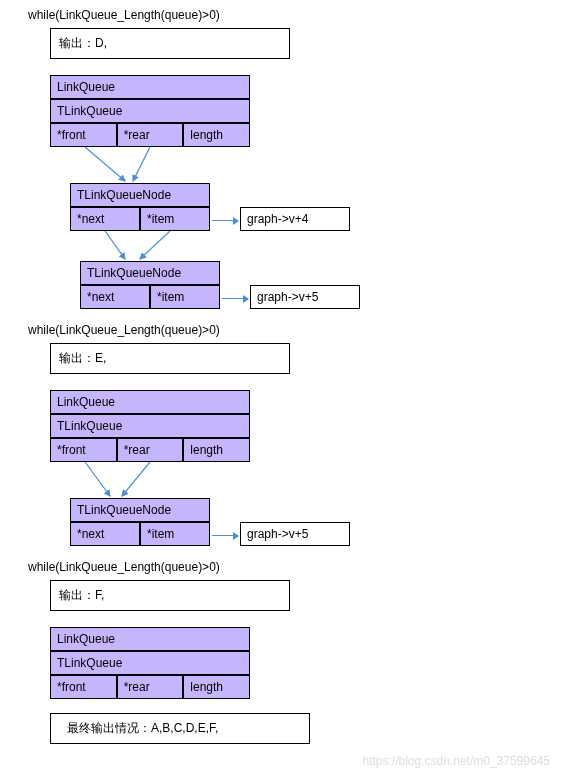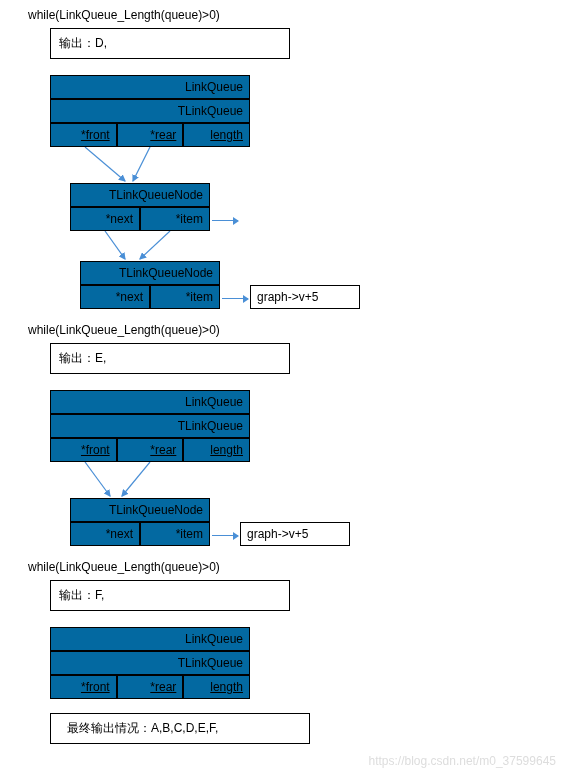--- a/index.html
+++ b/index.html
@@ -31,26 +31,26 @@
     margin-left: 30px;
     width: 200px;
     margin-bottom: 16px;
   }
   .row {
     display: flex;
   }
   .cell {
     border: 1px solid #000;
     padding: 4px 6px;
-    text-align: right;
+    text-align: left;
     box-sizing: border-box;
-    background: #0369a1;
+    background: #c4b5fd;
   }
   .full { flex: 1; }
-  .col3 { width: 33.33%; text-decoration: underline; }
+  .col3 { width: 33.33%; }
   .col2 { width: 50%; }
   .node-row {
     display: flex;
     align-items: center;
   }
   .node-box {
     width: 140px;
   }
   .target-box {
     width: 110px;
@@ -69,21 +69,21 @@
     top: -3px;
     border-left: 6px solid #4a8fd6;
     border-top: 4px solid transparent;
     border-bottom: 4px solid transparent;
   }
   .svg-arrows {
     display: block;
   }
   .watermark {
     position: fixed;
-    right: 8px;
+    right: 14px;
     bottom: 6px;
     font-size: 12px;
     color: #ddd;
     pointer-events: none;
   }
 </style>
 </head>
 <body>
 
 <div class="code-line">while(LinkQueue_Length(queue)&gt;0)</div>
@@ -120,20 +120,23 @@
   <div class="node-box">
     <div class="row">
         <div class="cell full">TLinkQueueNode</div>
       </div>
     <div class="row">
       <div class="cell col2">*next</div>
       <div class="cell col2">*item</div>
     </div>
   </div>
   <div class="arrow-h" style="align-self:flex-end; margin-bottom:10px;"></div>
+  <div class="box target-box" style="padding:4px 6px; align-self:flex-end;">
+    <span>graph-&gt;v+4</span>
+  </div>
 </div>
 
 <svg class="svg-arrows" width="200" height="30" style="margin-left:50px;">
   <defs>
     <marker id="ah2" markerWidth="6" markerHeight="6" refX="5" refY="3" orient="auto">
       <path d="M0,0 L6,3 L0,6 Z" fill="#4a8fd6"></path>
     </marker>
   </defs>
   <line x1="35" y1="0" x2="55" y2="28" stroke="#4a8fd6" stroke-width="1.2" marker-end="url(#ah2)"></line>
   <line x1="100" y1="0" x2="70" y2="28" stroke="#4a8fd6" stroke-width="1.2" marker-end="url(#ah2)"></line>

